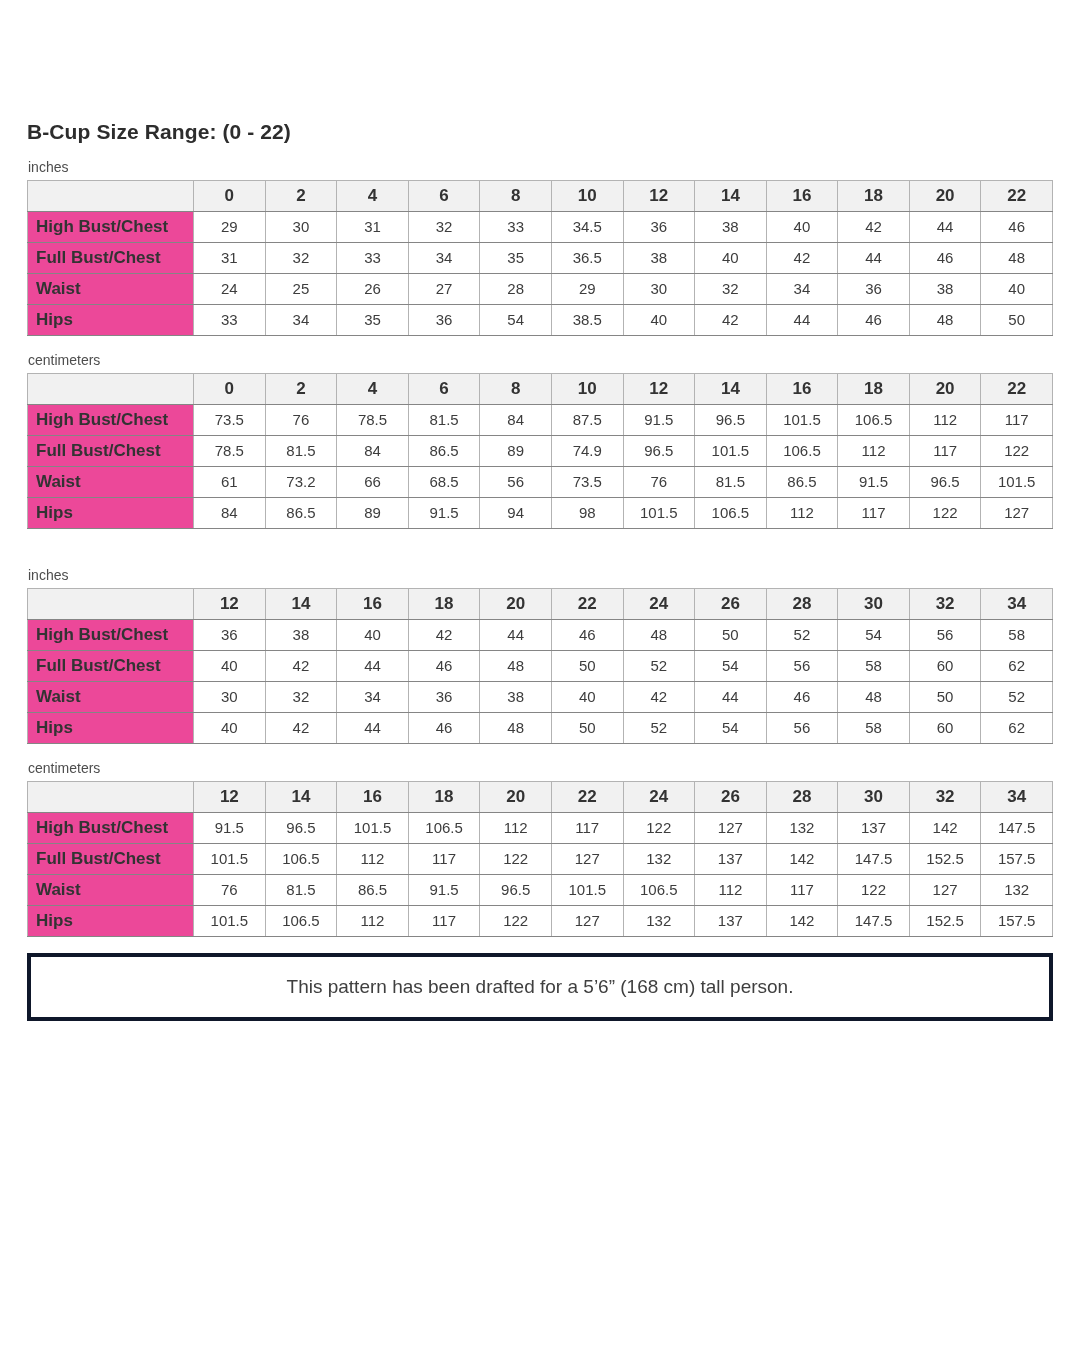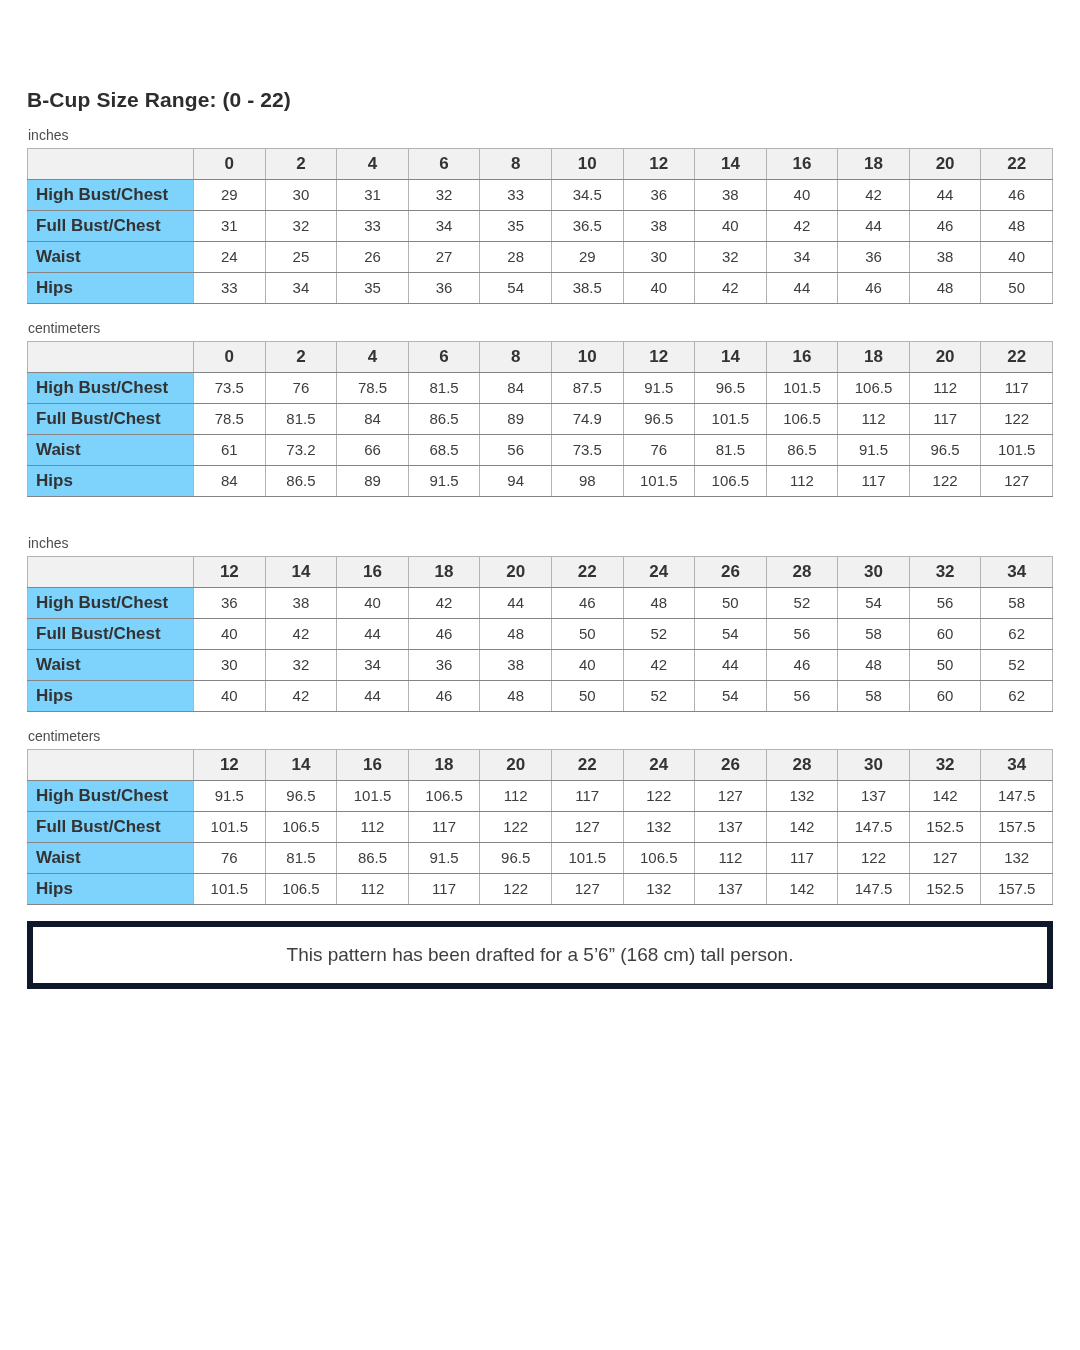--- a/index.html
+++ b/index.html
@@ -7,21 +7,21 @@
   body {
     width: 1080px;
     height: 1350px;
     font-family: "Liberation Sans", "DejaVu Sans", sans-serif;
     color: #3a3a3a;
     overflow: hidden;
   }
   .page {
     width: 1080px;
     height: 1350px;
-    padding: 88px 27px 0 27px;
+    padding: 120px 27px 0 27px;
   }
   .section-title {
     font-size: 21px;
     font-weight: bold;
     color: #2d2d2d;
     margin: 0 0 15px 0;
     letter-spacing: 0.1px;
   }
   .size-section + .size-section { margin-top: 38px; }
   .table-block { margin-bottom: 16px; }
@@ -53,31 +53,31 @@
     color: #333333;
     border-top-color: #b3b3b3;
   }
   table.size-table th.corner { width: 16.2%; }
   table.size-table th.rowlabel {
     text-align: left;
     padding-left: 8px;
     font-size: 17px;
     font-weight: bold;
     color: #333333;
-    background: #7dd3fc;
+    background: #ec4899;
   }
   table.size-table td {
     font-size: 15px;
     color: #3d3d3d;
     background: #ffffff;
     padding: 0 2px;
   }
   .footer-note {
     margin-top: 16px;
-    border: 6px solid #0f172a;
+    border: 4px solid #0f172a;
     height: 68px;
     display: flex;
     align-items: center;
     justify-content: center;
   }
   .footer-note span {
     font-size: 19px;
     color: #3f3f3f;
   }
 </style>

